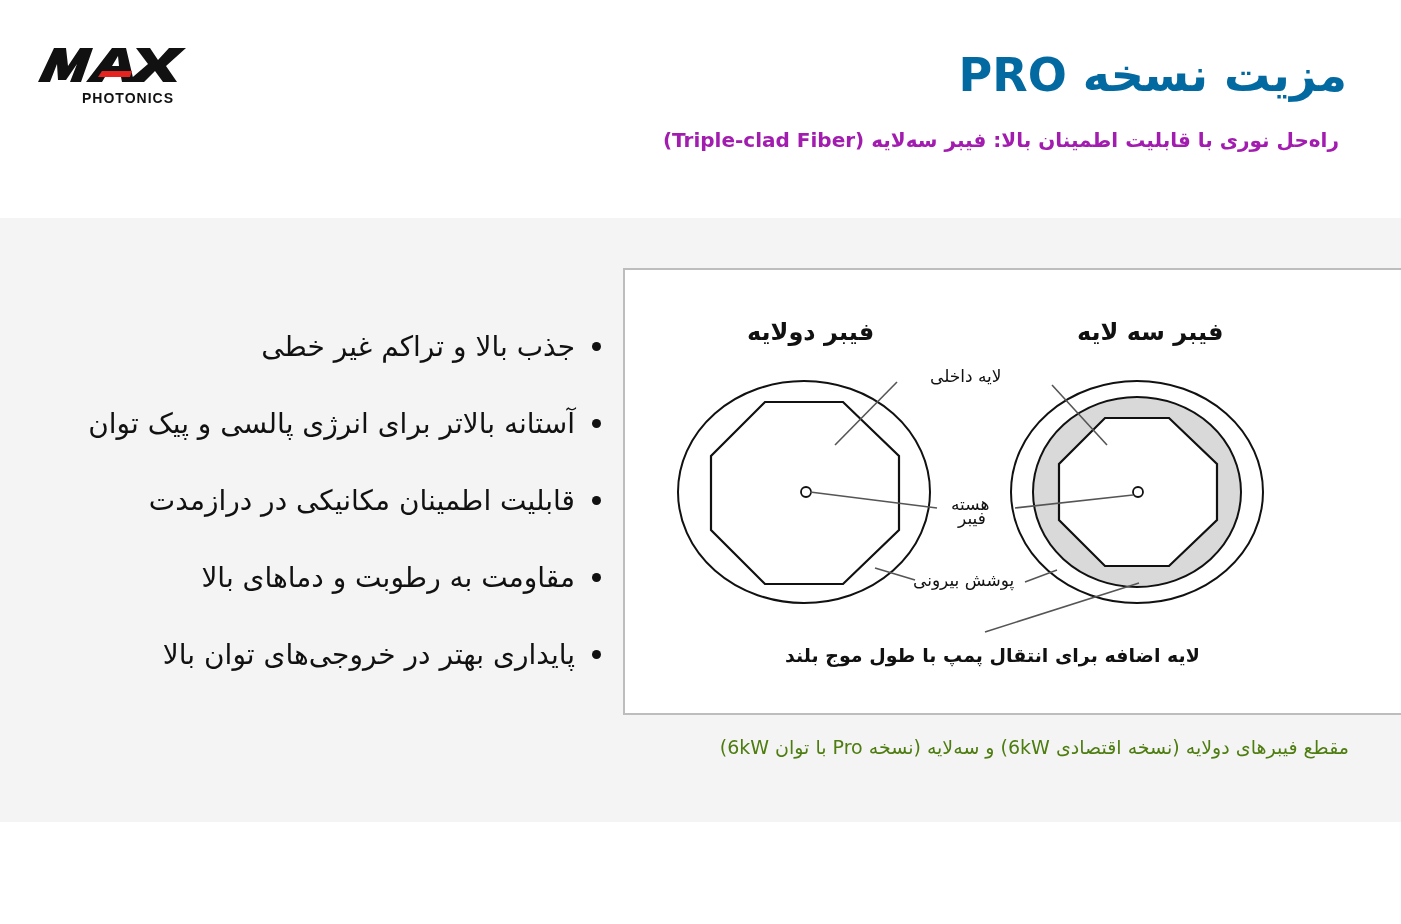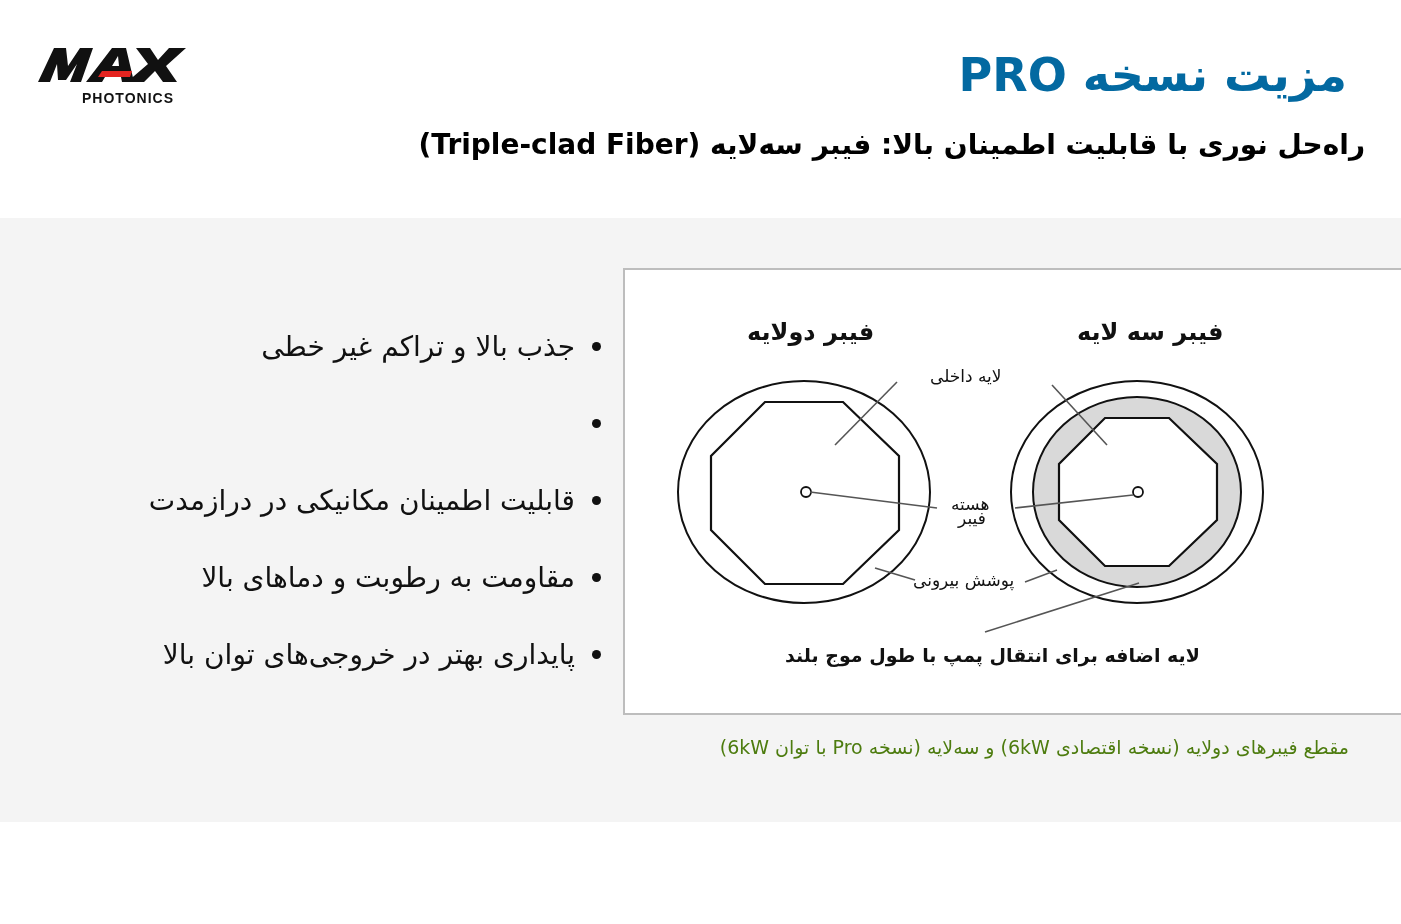--- a/index.html
+++ b/index.html
@@ -4,21 +4,21 @@
 <style>
   * { box-sizing: border-box; margin: 0; padding: 0; }
   html, body { width: 1401px; height: 924px; background: #ffffff; overflow: hidden; }
   body { position: relative; font-family: "DejaVu Sans", sans-serif; color: #111; }
 
   .logo { position: absolute; left: 36px; top: 44px; width: 160px; height: 66px; }
   .logo svg { display: block; }
   .logo-sub { position: absolute; left: 46px; top: 46px; font-family: "Liberation Sans", sans-serif; font-weight: bold; font-size: 14px; letter-spacing: 1px; color: #111; }
 
   .header-title { position: absolute; right: 54px; top: 48px; font-family: "DejaVu Sans", sans-serif; font-weight: bold; font-size: 46px; direction: rtl; white-space: nowrap; color: #0369a1; }
-  .header-subtitle { position: absolute; right: 36px; top: 128px; font-family: "DejaVu Sans", sans-serif; font-weight: bold; font-size: 28px; direction: rtl; white-space: nowrap; color: #000000; }
+  .header-subtitle { position: absolute; right: 62px; top: 128px; font-family: "DejaVu Sans", sans-serif; font-weight: bold; font-size: 20px; direction: rtl; white-space: nowrap; color: #a21caf; }
 
   .panel { position: absolute; left: 0; top: 218px; width: 1401px; height: 604px; background: #f4f4f4; }
 
   .bullets { position: absolute; right: 800px; top: 308px; direction: rtl; list-style: none; }
   .bullets li { position: relative; font-size: 28px; line-height: 77px; height: 77px; white-space: nowrap; padding-right: 26px; color: #111; }
   .bullets li .dot { position: absolute; right: 0; top: 34px; width: 9px; height: 9px; border-radius: 50%; background: #111; }
 
   .diagram-frame { position: absolute; left: 623px; top: 268px; width: 865px; height: 447px; background: #fff; border: 2px solid #bdbdbd; }
   .diagram-frame svg { position: absolute; left: 0; top: 0; }
   .lbl { position: absolute; direction: rtl; white-space: nowrap; color: #111; }
@@ -45,21 +45,21 @@
   <div class="logo-sub">PHOTONICS</div>
 </div>
 
 <div class="header-title">مزیت نسخه PRO</div>
 <div class="header-subtitle">راه‌حل نوری با قابلیت اطمینان بالا: فیبر سه‌لایه (Triple-clad Fiber)</div>
 
 <div class="panel"></div>
 
 <ul class="bullets">
   <li><span class="dot"></span><span>جذب بالا و تراکم غیر خطی</span></li>
-  <li><span class="dot"></span></li>
+  <li><span class="dot"></span><span>آستانه بالاتر برای انرژی پالسی و پیک توان</span></li>
   <li><span class="dot"></span><span>قابلیت اطمینان مکانیکی در درازمدت</span></li>
   <li><span class="dot"></span><span>مقاومت به رطوبت و دماهای بالا</span></li>
   <li><span class="dot"></span><span>پایداری بهتر در خروجی‌های توان بالا</span></li>
 </ul>
 
 <div class="diagram-frame">
   <svg width="723" height="443" viewBox="0 0 723 443">
 
     <g>
       <ellipse cx="179" cy="222" rx="126" ry="111" fill="#fff" stroke="#111" stroke-width="2"></ellipse>

